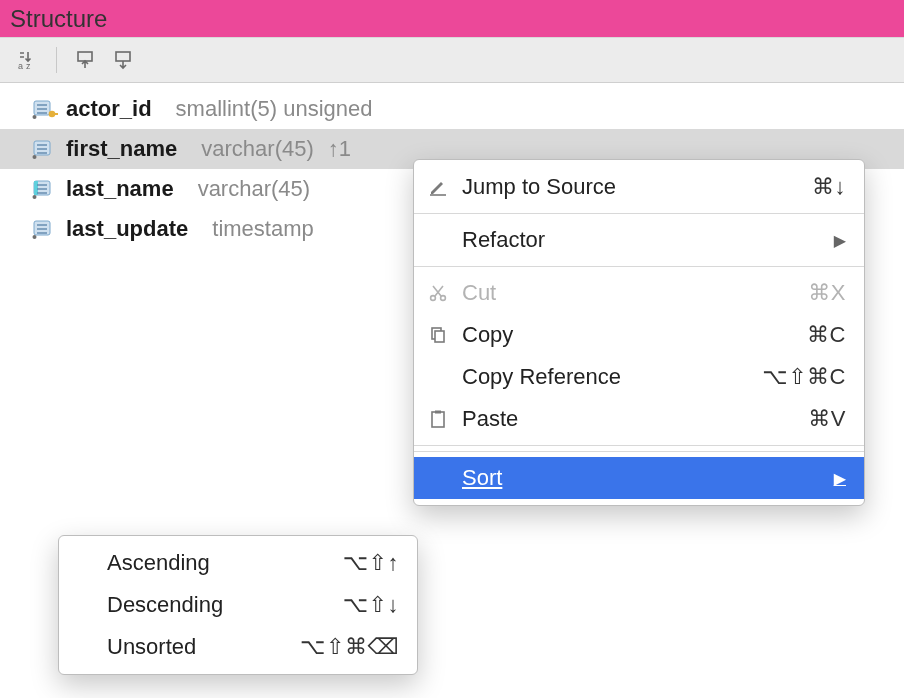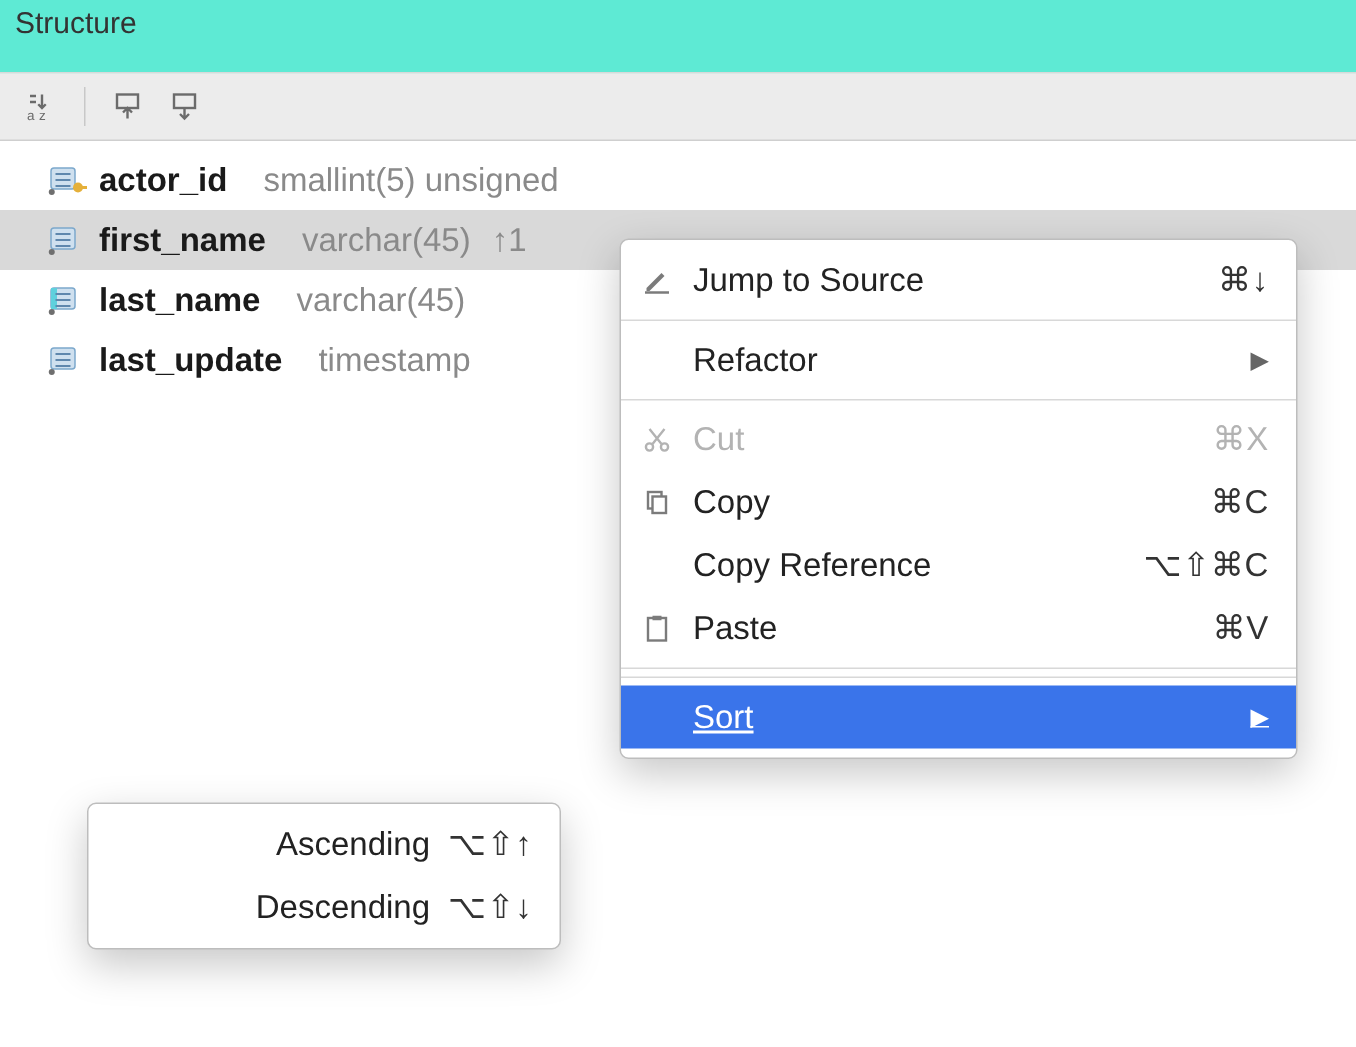--- a/index.html
+++ b/index.html
@@ -7,24 +7,24 @@
     font-family: -apple-system, "Helvetica Neue", Arial, sans-serif;
     font-size: 20px;
     background: #fff;
     width: 904px;
     height: 698px;
     overflow: hidden;
     position: relative;
     color: #222;
   }
   .header {
-    background: #5eead4;
+    background: #ec4899;
     border-bottom: 1px solid #d9d9d9;
-    padding: 5px 10px 20px 10px;
-    font-size: 20px;
+    padding: 5px 10px 4px 10px;
+    font-size: 24px;
     color: #333;
   }
   .toolbar {
     background: #ececec;
     border-bottom: 1px solid #cfcfcf;
     display: flex;
     align-items: center;
     padding: 8px 14px;
     gap: 10px;
   }
@@ -75,22 +75,21 @@
     font-size: 22px;
   }
   .menu.main {
     left: 413px;
     top: 159px;
     width: 452px;
   }
   .menu.sub {
     left: 58px;
     top: 535px;
-    width: 316px;
-    text-align: right;
+    width: 360px;
   }
   .mi {
     display:flex;
     align-items:center;
     padding: 6px 18px 6px 12px;
     height: 42px;
     gap: 12px;
     color: #222;
   }
   .mi .miicon {
@@ -285,13 +284,18 @@
   <div class="mi">
     <span class="miicon"></span>
     <span class="label">Ascending</span>
     <span class="shortcut">⌥⇧↑</span>
   </div>
   <div class="mi">
     <span class="miicon"></span>
     <span class="label">Descending</span>
     <span class="shortcut">⌥⇧↓</span>
   </div>
+  <div class="mi">
+    <span class="miicon"></span>
+    <span class="label">Unsorted</span>
+    <span class="shortcut">⌥⇧⌘⌫</span>
+  </div>
 </div>
 
 </body></html>

